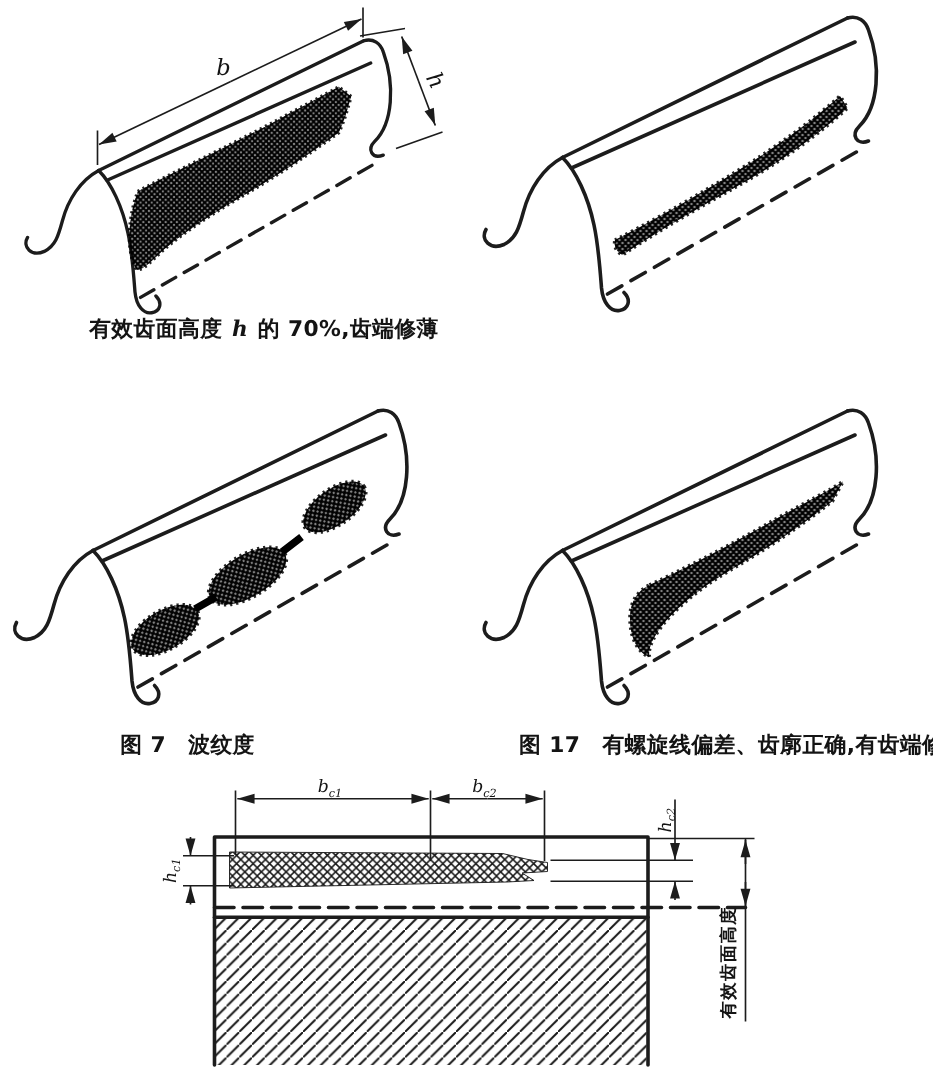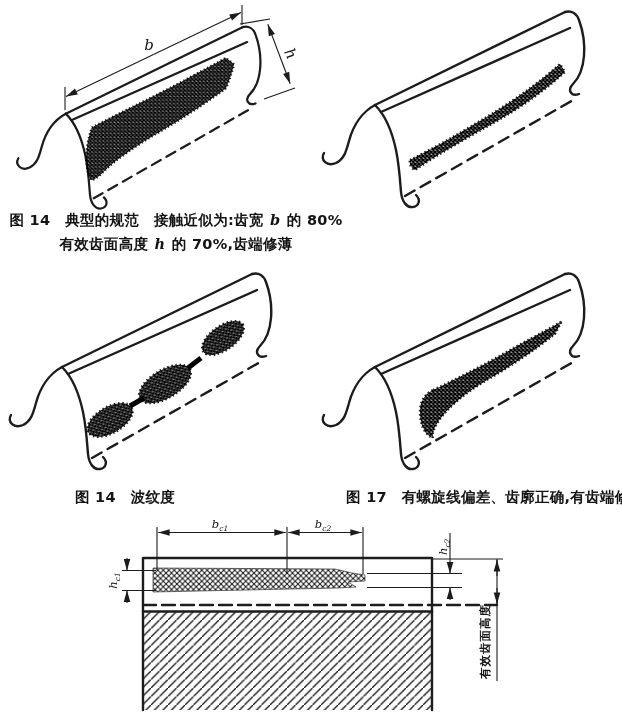--- a/index.html
+++ b/index.html
@@ -75,21 +75,20 @@
     </g>
     <g>
       <path class="thin" d="M238,22 L268,17"></path>
       <path class="thin" d="M262,97 L293,86"></path>
       <line class="thin" x1="277" y1="52" x2="265.8" y2="22.3" marker-end="url(#arrow)"></line>
       <line class="thin" x1="277" y1="52" x2="288.2" y2="81.7" marker-end="url(#arrow)"></line>
       <text class="dimtext" x="284" y="54" text-anchor="middle" transform="rotate(62 284 54)">h</text>
     </g>
   </svg>
   <div class="cap" style="left:0;top:208px;width:352px">
-    <div><span>图 14　典型的规范　接触近似为:齿宽 </span><span class="var">b</span><span> 的 80%</span></div>
     <div><span>有效齿面高度 </span><span class="var">h</span><span> 的 70%,齿端修薄</span></div>
   </div>
 
   <svg class="fig" style="left:315px;top:0" width="305" height="215" viewBox="0 0 305 215" xmlns:xlink="http://www.w3.org/1999/xlink">
     <use href="#toothOutline" xlink:href="#toothOutline"></use>
     <g>
       <path class="blob-base" d="M95,160 C115,150 140,136 165,121 C190,106 218,88 245,64 L250,72 C226,94 200,111 175,125 C150,139 122,155 100,170 C96,168 94,164 95,160 Z"></path>
       <path class="blob-tex" d="M95,160 C115,150 140,136 165,121 C190,106 218,88 245,64 L250,72 C226,94 200,111 175,125 C150,139 122,155 100,170 C96,168 94,164 95,160 Z"></path>
     </g>
   </svg>
@@ -100,21 +99,21 @@
       <ellipse class="blob-base" cx="108" cy="158" rx="25" ry="13" transform="rotate(-30 108 158)"></ellipse>
       <ellipse class="blob-tex" cx="108" cy="158" rx="25" ry="13" transform="rotate(-30 108 158)"></ellipse>
       <ellipse class="blob-base" cx="163" cy="122" rx="29" ry="14" transform="rotate(-31 163 122)"></ellipse>
       <ellipse class="blob-tex" cx="163" cy="122" rx="29" ry="14" transform="rotate(-31 163 122)"></ellipse>
       <ellipse class="blob-base" cx="221" cy="76" rx="24" ry="12" transform="rotate(-35 221 76)"></ellipse>
       <ellipse class="blob-tex" cx="221" cy="76" rx="24" ry="12" transform="rotate(-35 221 76)"></ellipse>
       <path d="M128,144 L142,136 M186,106 L199,96" stroke="#000" stroke-width="5" fill="none"></path>
     </g>
   </svg>
   <div class="cap" style="left:40px;top:486px;width:170px">
-    <div>图 14　波纹度</div>
+    <div>图 7　波纹度</div>
   </div>
 
   <svg class="fig" style="left:315px;top:262px" width="305" height="222" viewBox="0 0 305 222" xmlns:xlink="http://www.w3.org/1999/xlink">
     <use href="#toothOutline" xlink:href="#toothOutline"></use>
     <g>
       <path class="blob-base" d="M118,128 C148,114 178,98 204,83 C222,73 238,65 247,59 L240,72 C220,88 196,104 172,118 C150,131 132,146 123,160 C119,166 117,172 118,176 C110,173 105,163 105,150 C105,139 110,132 118,128 Z"></path>
       <path class="blob-tex" d="M118,128 C148,114 178,98 204,83 C222,73 238,65 247,59 L240,72 C220,88 196,104 172,118 C150,131 132,146 123,160 C119,166 117,172 118,176 C110,173 105,163 105,150 C105,139 110,132 118,128 Z"></path>
     </g>
   </svg>
   <div class="cap" style="left:346px;top:486px;width:278px">

